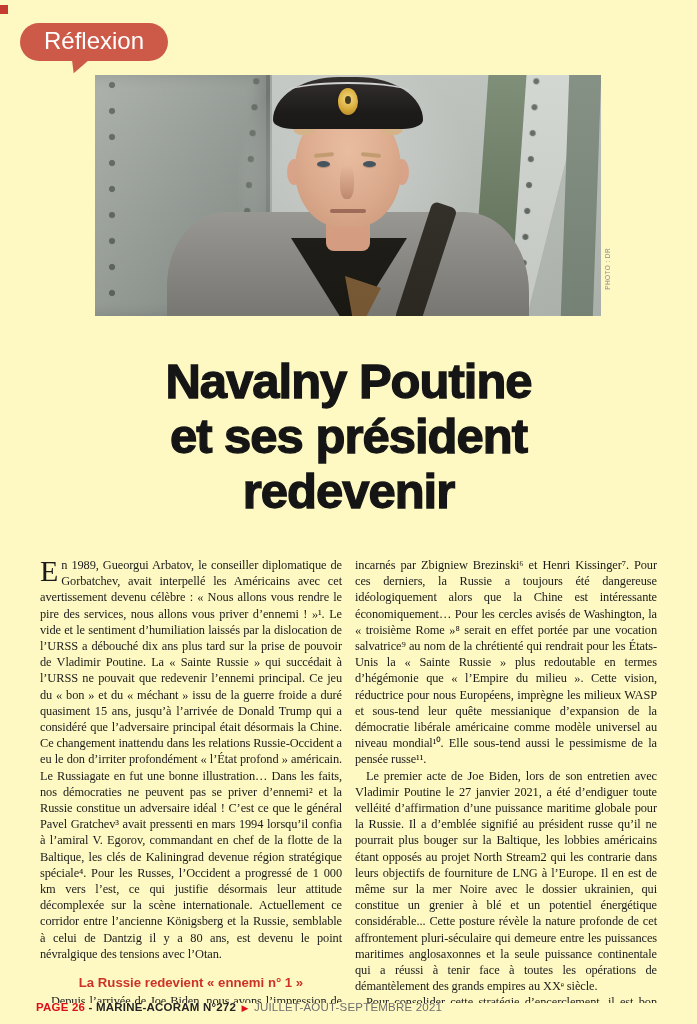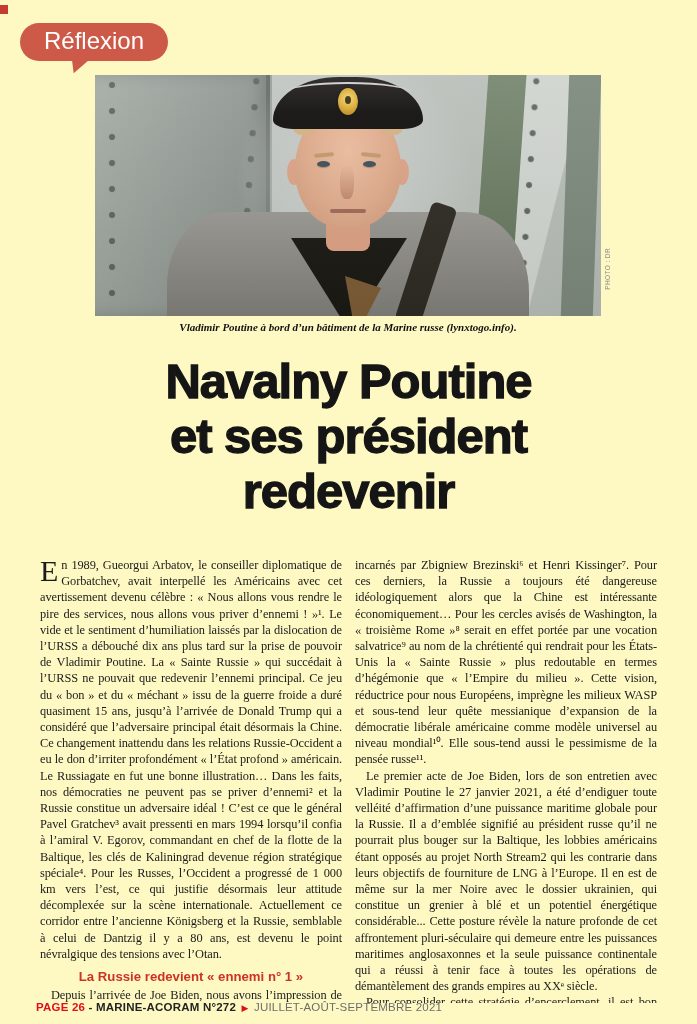--- a/index.html
+++ b/index.html
@@ -84,21 +84,21 @@
           letter-spacing:-1px; color:#151515; -webkit-text-stroke:1.3px #151515; }
   .title span { display:block; }
 
   .columns { position:absolute; left:40px; top:557px; width:618px; height:446px; display:flex; gap:13px; overflow:hidden; }
   .col { width:302px; }
   .p { font-family:"Liberation Serif", serif; font-size:12.4px; line-height:16.2px; text-align:justify;
        color:#1b1b1b; letter-spacing:-0.1px; hyphens:auto; -webkit-hyphens:auto; }
   .indent { text-indent:11px; }
   .it { }
   .dropcap { float:left; font-size:30px; line-height:25px; padding:1px 3px 0 0; font-family:"Liberation Serif", serif; }
-  .subhead { margin:7px 0 3px; text-align:center; font-family:"Liberation Sans", sans-serif;
+  .subhead { margin:13px 0 3px; text-align:center; font-family:"Liberation Sans", sans-serif;
        font-size:13.2px; font-weight:bold; color:#cc3327; }
 
   .footer { position:absolute; left:36px; top:1001px; font-size:11.5px; letter-spacing:0.2px; white-space:nowrap; }
   .f-red  { color:#e00d1a; font-weight:bold; }
   .f-dark { color:#232323; font-weight:bold; }
   .f-arrow{ color:#e00d1a; font-size:9px; margin:0 2px; }
   .f-gray { color:#6e6e6e; }
 </style>
 </head>
 <body>
@@ -140,21 +140,20 @@
     <div class="brow-l"></div>
     <div class="brow-r"></div>
     <div class="eye-l"></div>
     <div class="eye-r"></div>
     <div class="nose"></div>
     <div class="mouth"></div>
   </div>
 
   <div class="photo-credit">PHOTO : DR</div>
 
-  <div class="caption">Vladimir Poutine à bord d’un bâtiment de la Marine russe (lynxtogo.info).</div>
 
   <h1 class="title">
     <span>Navalny Poutine</span>
     <span>et ses président</span>
     <span>redevenir</span>
   </h1>
 
   <div class="columns">
     <div class="col">
       <p class="p"><span class="dropcap">E</span><span><span>n 1989, Gueorgui Arbatov, le conseiller diplomatique de Gorbatchev, avait interpellé les Américains avec cet avertissement devenu célèbre : </span><span class="it">« Nous allons vous rendre le pire des services, nous allons vous priver d’ennemi ! »</span><span>¹. Le vide et le sentiment d’humiliation laissés par la dislocation de l’URSS a débouché dix ans plus tard sur la prise de pouvoir de Vladimir Poutine. La « Sainte Russie » qui succédait à l’URSS ne pouvait que redevenir l’ennemi principal. Ce jeu du « bon » et du « méchant » issu de la guerre froide a duré quasiment 15 ans, jusqu’à l’arrivée de Donald Trump qui a considéré que l’adversaire principal était désormais la Chine. Ce changement inattendu dans les relations Russie-Occident a eu le don d’irriter profondément « l’État profond » américain. Le Russiagate en fut une bonne illustration… Dans les faits, nos démocraties ne peuvent pas se priver d’ennemi² et la Russie constitue un adversaire idéal ! C’est ce que le général Pavel Gratchev³ avait pressenti en mars 1994 lorsqu’il confia à l’amiral V. Egorov, commandant en chef de la flotte de la Baltique, les clés de Kaliningrad devenue région stratégique spéciale⁴. Pour les Russes, l’Occident a progressé de 1 000 km vers l’est, ce qui justifie désormais leur attitude décomplexée sur la scène internationale. Actuellement ce corridor entre l’ancienne Königsberg et la Russie, semblable à celui de Dantzig il y a 80 ans, est devenu le point névralgique des tensions avec l’Otan.</span></span></p>

